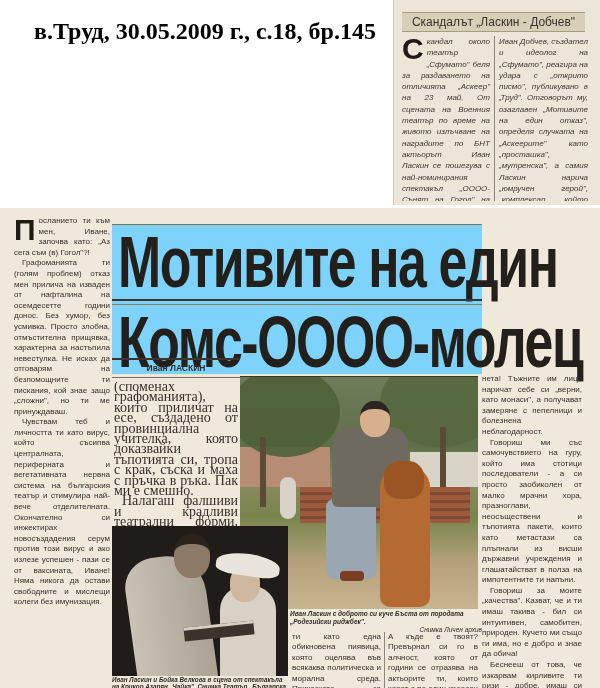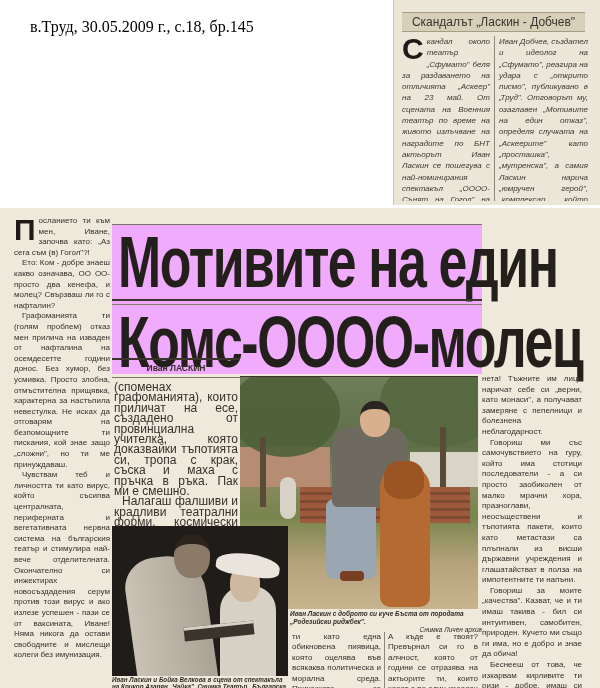--- a/index.html
+++ b/index.html
@@ -1,22 +1,23 @@
 <!DOCTYPE html>
 <html><head>
 <meta charset="utf-8">
 <style>
   * { box-sizing: border-box; margin: 0; padding: 0; }
   html, body { width: 600px; height: 688px; overflow: hidden; background: #ffffff; }
   body { position: relative; font-family: "Liberation Sans", sans-serif; color: #2a2622; }
 
   .source-line {
     position: absolute; left: 30px; top: 18px; width: 350px;
-    font-family: "Liberation Serif", serif; font-weight: normal; font-size: 16px; color: #000;
+    font-family: "Liberation Serif", serif; font-weight: bold; font-size: 24px; color: #000;
     white-space: nowrap;
+    text-align: center;
   }
 
   
   .scandal {
     position: absolute; left: 393px; top: 0; width: 207px; height: 205px;
     background: #ece6d9; border-left: 1px solid #cfc6b4;
   }
   .scandal-title {
     position: absolute; left: 8px; top: 12px; width: 183px; height: 20px;
     background: #d8cfb9; border-top: 1px solid #a59b86; border-bottom: 1px solid #a59b86;
@@ -42,21 +43,21 @@
   .left-col {
     position: absolute; left: 14px; top: 8px; width: 96px; height: 472px;
     font-size: 8px; line-height: 10.6px; text-align: justify; color: #34302b; overflow: hidden;
   }
   .left-col p { text-indent: 8px; }
   .left-col p.first { text-indent: 0; }
   .left-col .dropcap { font-size: 30px; line-height: 28px; }
 
   .headline-box {
     position: absolute; left: 112px; top: 16px; width: 370px; height: 150px;
-    background: #f0abfc; border-top: 1px solid #7a7263;
+    background: #7dd3fc; border-top: 1px solid #7a7263;
   }
   .headline-line {
     position: absolute; left: 6px; width: 480px;
     font-family: "Liberation Sans", sans-serif; font-weight: bold; color: #231f1b;
     font-size: 72px; letter-spacing: -2px; transform-origin: left top; transform: scaleX(0.72);
     white-space: nowrap;
   }
   .headline-line.l1 { top: -4px; }
   .headline-line.l2 { top: 76px; }
   .headline-divider {
@@ -70,21 +71,21 @@
     position: absolute; left: 112px; top: 150px; width: 128px; height: 20px;
     border-top: 2px solid #3a342c; border-bottom: 1px solid #7a7263;
   }
   .byline {
     position: absolute; left: 0; width: 100%; top: 3px; text-align: center;
     font-size: 8.5px; font-weight: bold; color: #332e28;
   }
 
   .mid-col {
     position: absolute; left: 114px; top: 174px; width: 124px; height: 150px;
-    font-size: 12px; line-height: 10.4px; text-align: justify; color: #34302b; overflow: hidden;
+    font-size: 14px; line-height: 10.4px; text-align: justify; color: #34302b; overflow: hidden; font-family: Liberation Serif, serif;
   }
   .mid-col p { text-indent: 8px; }
   .mid-col p.first { text-indent: 0; }
 
   
   .photo-park {
     position: absolute; left: 240px; top: 168px; width: 238px; height: 233px;
     background: linear-gradient(180deg, #6f7d5a 0%, #5e6f48 30%, #8a8a62 45%, #78854c 60%, #b5a27c 80%, #c8b590 100%);
     border-top: 1px solid #3a342c; overflow: hidden;
   }
@@ -159,21 +160,20 @@
       <span>Иван Добчев, създател и идеолог на „Сфумато", реагира на удара с „открито писмо", публикувано в „Труд". Отговорът му, озаглавен „Мотивите на един отказ", определя случката на „Аскеерите" като „просташка", „мутренска", а самия Ласкин нарича „юмручен герой", „комплексар, който цял живот се изживява като Стенли Ковалски", „Бича". Добчев обяви и че отказва да работи занапред във Военния театър.</span>
       
     </div>
   </div>
 </div>
 
 <div class="article">
 
   <div class="left-col">
     <p class="first"><span class="dropcap">П</span><span>осланието ти към мен, Иване, започва като: „Аз сега съм (в) Гогол"?!</span></p>
-    <p>Ето: Ком - добре знаеш какво означава, ОО ОО- просто два кенефа, и молец? Свързваш ли го с нафталин?</p>
     <p>Графоманията ти (голям проблем) отказ мен прилича на изваден от нафталина на осемдесетте години донос. Без хумор, без усмивка. Просто злобна, отмъстителна прищявка, характерна за настъпила невестулка. Не исках да отговарям на безпомощните ти пискания, кой знае защо „сложни", но ти ме принуждаваш.</p>
     <p>Чувствам теб и личността ти като вирус, който съсипва централната, периферната и вегетативната нервна система на българския театър и стимулира най-вече отделителната. Окончателно си инжектирах новосъздадения серум против този вирус и ако излезе успешен - пази се от ваксината, Иване! Няма никога да остави свободните и мислещи колеги без имунизация.</p>
 
   </div>
 
   <div class="headline-box">
     <div class="headline-line l1">Мотивите на един</div>
     <div class="headline-divider"></div>
     <div class="headline-divider2"></div>
     <div class="headline-line l2">Комс-ОООО-молец</div>

